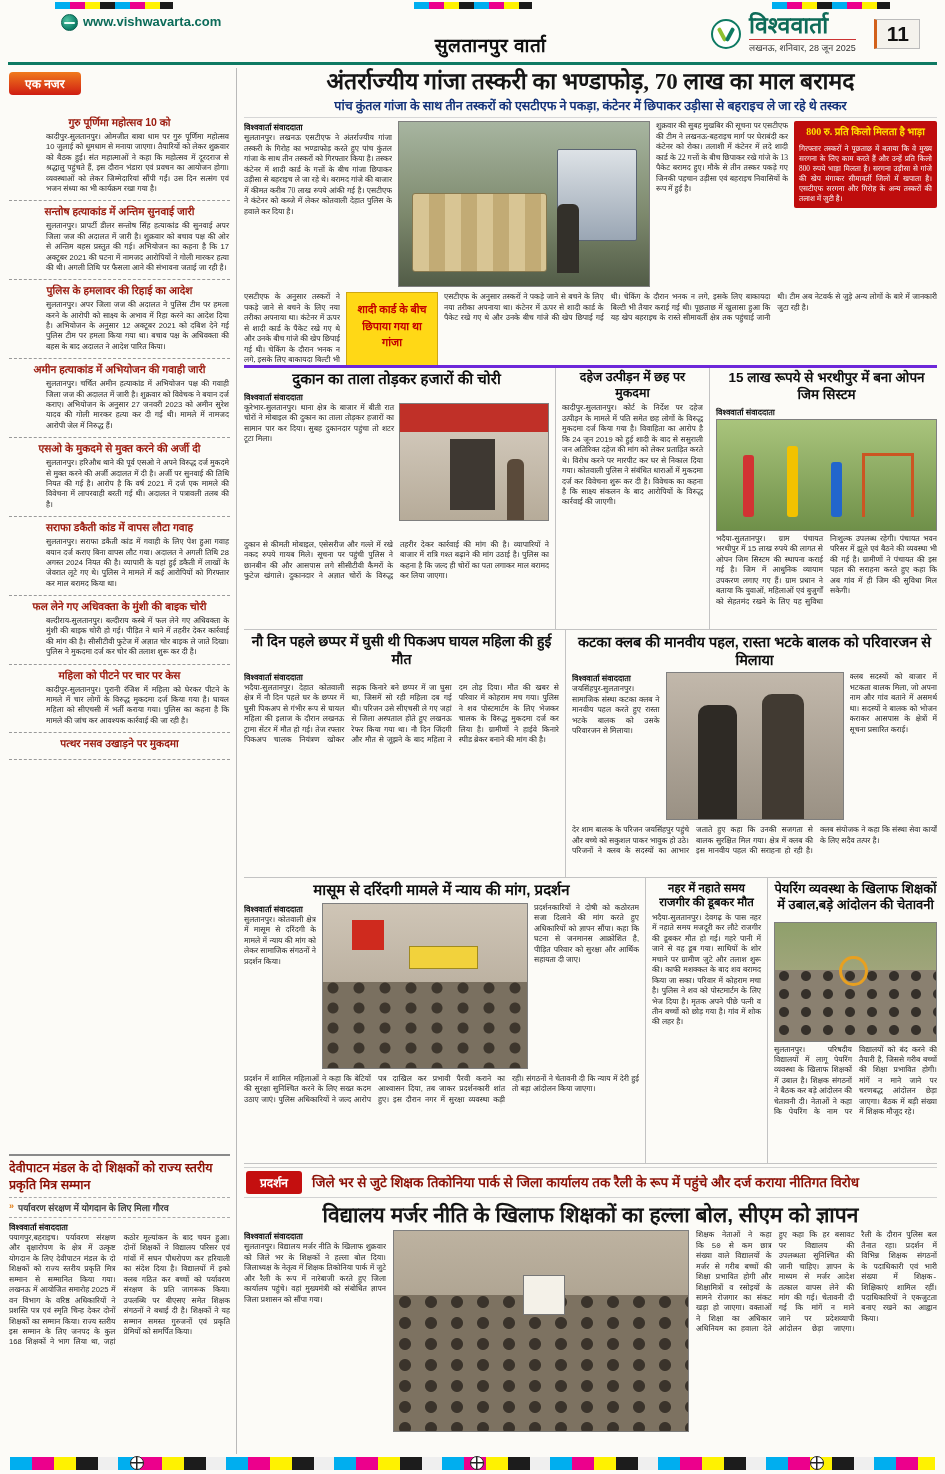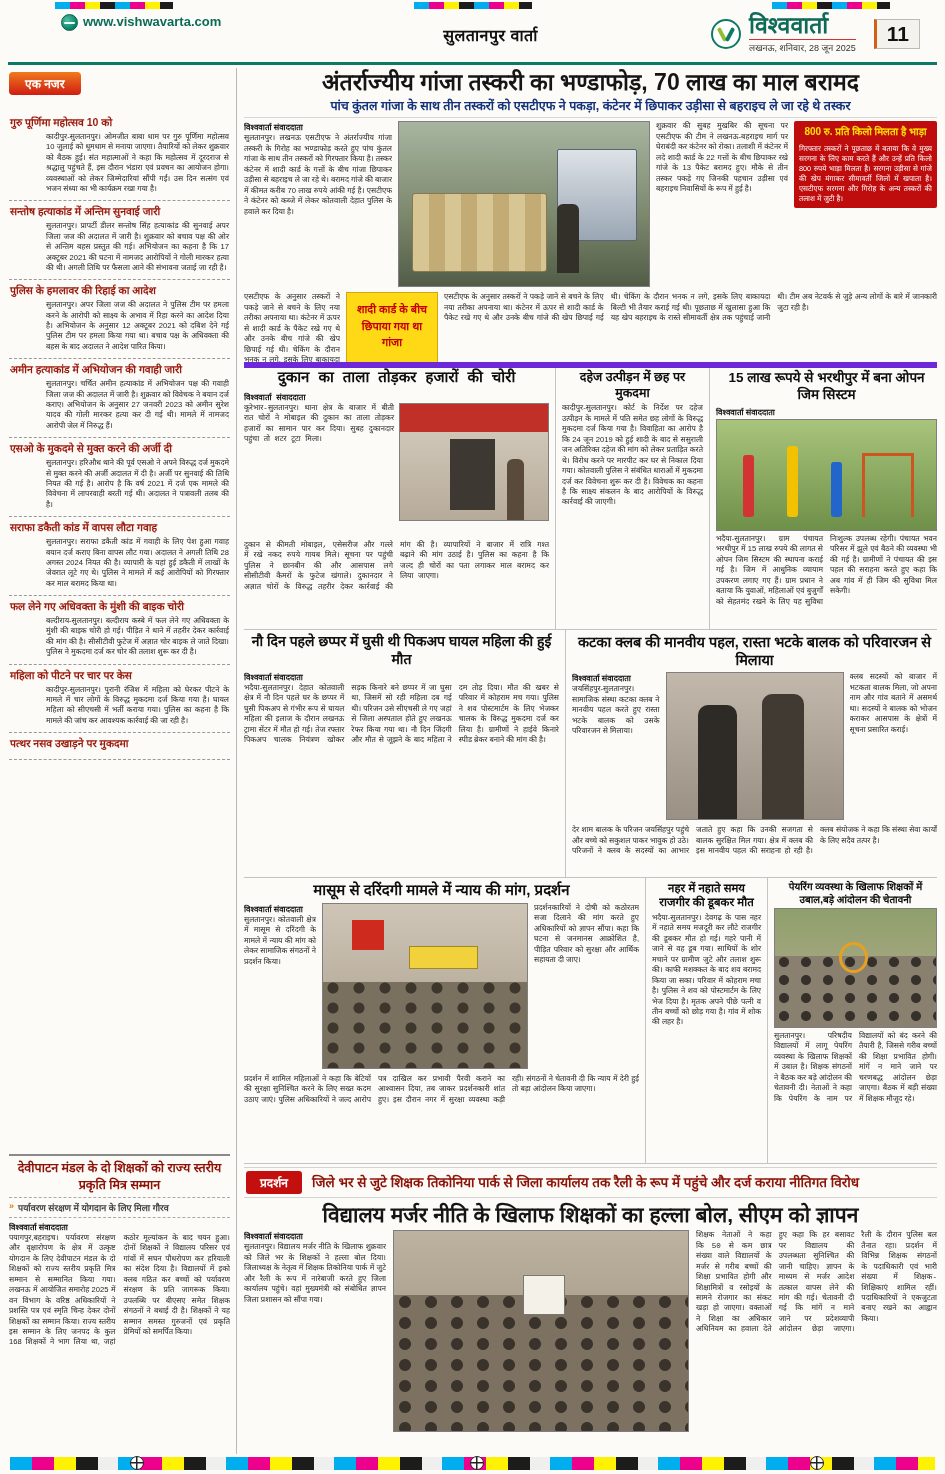--- a/index.html
+++ b/index.html
@@ -17,76 +17,76 @@
     background:repeating-linear-gradient(90deg,#00aeef 0 22px,#ec008c 22px 44px,#fff200 44px 66px,#1c1c1c 66px 88px,#efefef 88px 108px); }
   .regmark { position:absolute; top:-1px; width:14px; height:14px; border:1.5px solid #222; border-radius:50%; background:
     linear-gradient(#222,#222) center/100% 1.5px no-repeat,
     linear-gradient(#222,#222) center/1.5px 100% no-repeat, #fff; }
   
   .hdr { height:52px; display:flex; align-items:flex-start; padding:4px 25px 2px; position:relative;margin-left:36px; }
   .globe { width:17px; height:17px; border-radius:50%; flex:none;
     background:radial-gradient(circle at 35% 35%,#4fc3a1,#0b7c66 70%); border:1px solid #07604e; position:relative; }
   .globe::after { content:""; position:absolute; left:2px; right:2px; top:7px; height:2px; background:#eafff8; border-radius:2px; }
   .site-url { font-size:13px; font-weight:bold; color:#0b6b59; margin-left:5px; }
-  .section-title { position:absolute; left:50%; top:14px; transform:translateX(-50%);
-    font-size:16px; font-weight:bold; color:#101010; letter-spacing:.5px; }
+  .section-title { position:absolute; left:50%; top:22px; transform:translateX(-50%);
+    font-size:19px; font-weight:bold; color:#101010; letter-spacing:.5px; }
   .hdr-right { margin-left:auto; display:flex; align-items:center; gap:8px; }
   .vlogo { width:30px; height:30px; border-radius:50%; border:2px solid #0e7a63; position:relative; flex:none; background:#fff; }
   .vlogo::before { content:""; position:absolute; left:7px; top:6px; width:4px; height:15px; background:#8fbf2f; transform:rotate(-28deg); border-radius:2px; }
   .vlogo::after  { content:""; position:absolute; right:7px; top:6px; width:4px; height:15px; background:#0e7a63; transform:rotate(28deg); border-radius:2px; }
   .masthead-block { text-align:left; }
   .masthead { font-size:23px; font-weight:bold; color:#0e6b58; line-height:1; }
   .city-date { font-size:9px; color:#333; border-top:1px solid #c33; margin-top:2px; padding-top:1px; }
   .pagenum { font-size:21px; font-weight:bold; color:#111; border:1px solid #bbb; border-left:3px solid #d2601a;
     padding:2px 10px; margin-left:10px; background:#f4f2ec; }
   .hdr-rule { height:3px; background:#0e7a63; margin:0 8px; }
   
   .content { flex:1; min-height:0; display:flex; padding:3px 8px 0; }
   .left-col { width:229px; flex:none; border-right:1px solid #b9b9b9; padding:2px 6px 0 1px; display:flex; flex-direction:column; min-height:0; }
   .main-col { flex:1; min-width:0; padding-left:7px; display:flex; flex-direction:column; min-height:0; }
   
   .ek-najar { display:inline-block; align-self:flex-start; background:linear-gradient(180deg,#f07a1d,#cf1d12);
     color:#fff; font-size:12px; font-weight:bold; padding:3px 16px; border-radius:4px; margin:2px 0 17px; }
   .briefs { flex:1; min-height:0; overflow:hidden; }
   .brief { border-bottom:1px dashed #9a9a9a; padding:4px 1px 6px; }
-  .brief h4 { font-size:10.5px; font-weight:bold; color:#9b1a0d; text-align:left; line-height:1.3; margin-bottom:2px; }
+  .brief h4 { font-size:10.5px; font-weight:bold; color:#9b1a0d; text-align:center; line-height:1.3; margin-bottom:2px; }
   .brief p { font-size:7.6px; line-height:1.38; text-align:justify; color:#1d1d1d;margin-left:36px; }
   .devi { flex:none; height:300px; overflow:hidden; border-top:2px solid #8a8a8a; margin-top:3px; padding-top:4px; }
-  .devi h3 { font-size:12.5px; font-weight:bold; color:#8d1207; text-align:center; line-height:1.35; margin-bottom:3px; }
+  .devi h3 { font-size:12.5px; font-weight:bold; color:#8d1207; text-align:left; line-height:1.35; margin-bottom:3px; }
   .devi .bullet { display:flex; gap:4px; align-items:flex-start; font-size:9px; font-weight:bold; color:#444;
     border-top:1px dashed #aaa; border-bottom:1px dashed #aaa; padding:3px 0; margin-bottom:3px; }
   .chev { color:#e07b12; font-weight:bold; }
   .devi .body { column-count:2; column-gap:8px; font-size:7.6px; line-height:1.38; text-align:justify; height:218px; overflow:hidden; }
   
   .byline { font-size:8px; font-weight:bold; color:#111; margin-bottom:1px; }
   .body-txt { font-size:7.6px; line-height:1.38; text-align:justify; color:#1d1d1d; }
   .photo { border:1px solid #7f7f7f; position:relative; overflow:hidden; background:#b0aca2; flex:none; }
   .ph-abs { position:absolute; }
   .art-h { font-weight:bold; color:#0e0e0e; text-align:center; line-height:1.25; }
   .vrule { border-right:1px solid #c3c3c3; }
   
-  .lead { height:300px; overflow:hidden; border-bottom:6px solid #6d28d9; padding-bottom:11px; }
+  .lead { height:300px; overflow:hidden; border-bottom:3px solid #6d28d9; padding-bottom:11px;font-family:Liberation Serif, serif; }
   .lead-h { font-size:23px; font-weight:bold; text-align:center; line-height:1.15; margin:1px 0 2px; }
   .lead-sub { font-size:12.5px; font-weight:bold; color:#14337a; text-align:center; padding-bottom:3px; border-bottom:1px solid #d6d6d6; margin-bottom:3px; }
   .lead-top { display:flex; gap:6px; height:168px; }
   .lead-c1 { width:148px; flex:none; overflow:hidden; }
   .lead-photo { width:252px; height:166px; }
   .lead-c2 { width:132px; flex:none; overflow:hidden; }
   .lead-c3 { flex:1; min-width:0; display:flex; flex-direction:column; gap:3px; overflow:hidden; }
   .redbox { background:#bf0d0d; color:#fff; padding:4px 5px; border-radius:2px; }
   .redbox h5 { color:#ffe000; font-size:10px; text-align:center; line-height:1.3; margin-bottom:6px; }
   .redbox p { font-size:7.3px; line-height:1.35; text-align:justify; }
   .lead-bot { display:flex; gap:6px; margin-top:3px; height:88px; overflow:hidden; }
   .lead-bot .colA { width:96px; flex:none; overflow:hidden; }
   .yellowbox { width:92px; flex:none; background:#ffd816; border:1px solid #cfa713; color:#c40000;
     font-size:11px; font-weight:bold; text-align:center; padding:8px 4px; line-height:1.5; height:84px; }
   .lead-bot .colB { flex:1; min-width:0; column-count:3; column-gap:7px; overflow:hidden; }
   
   .row2 { height:262px; display:flex; border-bottom:1px solid #c3c3c3; overflow:hidden; }
-  .shop { width:312px; flex:none; padding:2px 6px 0 0;font-family:Liberation Mono, monospace; }
+  .shop { width:312px; flex:none; padding:2px 6px 0 0; }
   .shop .art-h { font-size:15px; margin-bottom:2px; }
   .shop-top { display:flex; gap:5px; height:120px; overflow:hidden; }
   .shop-photo { width:150px; height:118px; }
   .shop-bot { column-count:2; column-gap:7px; margin-top:17px; height:108px; overflow:hidden; }
   .dowry { width:154px; flex:none; padding:2px 6px 0; overflow:hidden; }
   .dowry .art-h { font-size:12.5px; margin-bottom:2px; }
   .gym { flex:1; min-width:0; padding:2px 0 0 6px; overflow:hidden; }
   .gym .art-h { font-size:13.5px; margin-bottom:2px; }
   .gym-photo { width:100%; height:112px; margin:2px 0 3px; }
   .gym .cols2 { column-count:2; column-gap:7px; height:100px; overflow:hidden; }
@@ -106,21 +106,21 @@
   .justice { width:402px; flex:none; padding:3px 6px 0 0; display:flex; flex-direction:column; }
   .justice .art-h { font-size:15px; margin-bottom:3px; }
   .justice-mid { display:flex; gap:6px; height:168px; overflow:hidden; }
   .justice-photo { width:206px; height:166px; }
   .justice-mid .jc1 { width:72px; flex:none; overflow:hidden; }
   .justice-mid .jc2 { flex:1; min-width:0; overflow:hidden; }
   .justice-bot { margin-top:3px; column-count:3; column-gap:7px; flex:1; overflow:hidden; }
   .canal { width:122px; flex:none; padding:3px 6px 0; overflow:hidden; }
   .canal .art-h { font-size:11.5px; margin-bottom:3px; }
   .pairing { flex:1; min-width:0; padding:3px 0 0 6px; overflow:hidden; }
-  .pairing .art-h { font-size:10px; margin-bottom:2px; }
+  .pairing .art-h { font-size:13px; margin-bottom:8px; }
   .pairing-photo { width:100%; height:120px; margin-bottom:3px; }
   .pairing .cols2 { column-count:2; column-gap:7px; height:120px; overflow:hidden; }
   
   .bottom-sec { flex:1; min-height:0; display:flex; flex-direction:column; padding-top:3px; overflow:hidden; }
   .banner-row { display:flex; align-items:center; gap:10px; border-top:1px solid #d2d2d2; border-bottom:1px solid #d2d2d2; padding:3px 2px; }
   .tag { background:#c40f0f; color:#fff; font-weight:bold; font-size:12px; padding:3px 14px; border-radius:3px; flex:none; }
   .banner-text { color:#8d1207; font-weight:bold; font-size:13.5px; line-height:1.3; }
   .merger-h { font-size:21px; font-weight:bold; text-align:center; line-height:1.2; margin:4px 0 3px; }
   .merger-body { flex:1; min-height:0; display:flex; gap:7px; overflow:hidden; }
   .m-c1 { width:142px; flex:none; overflow:hidden; }

